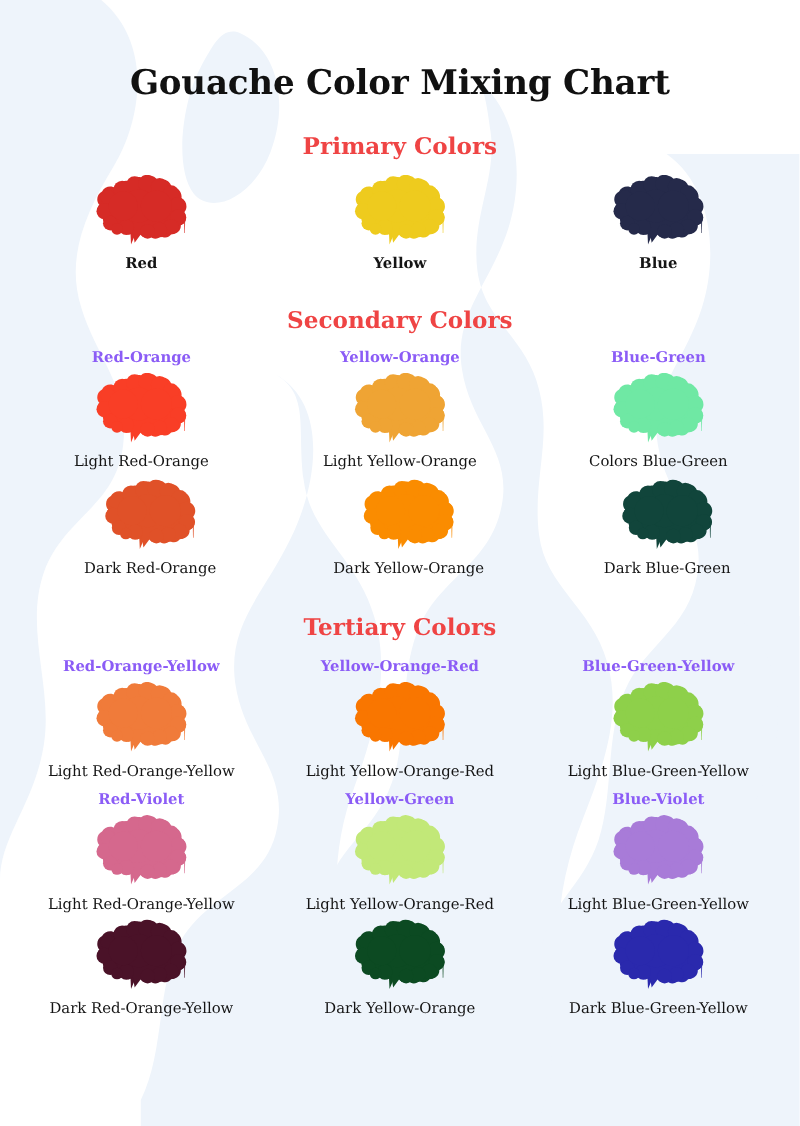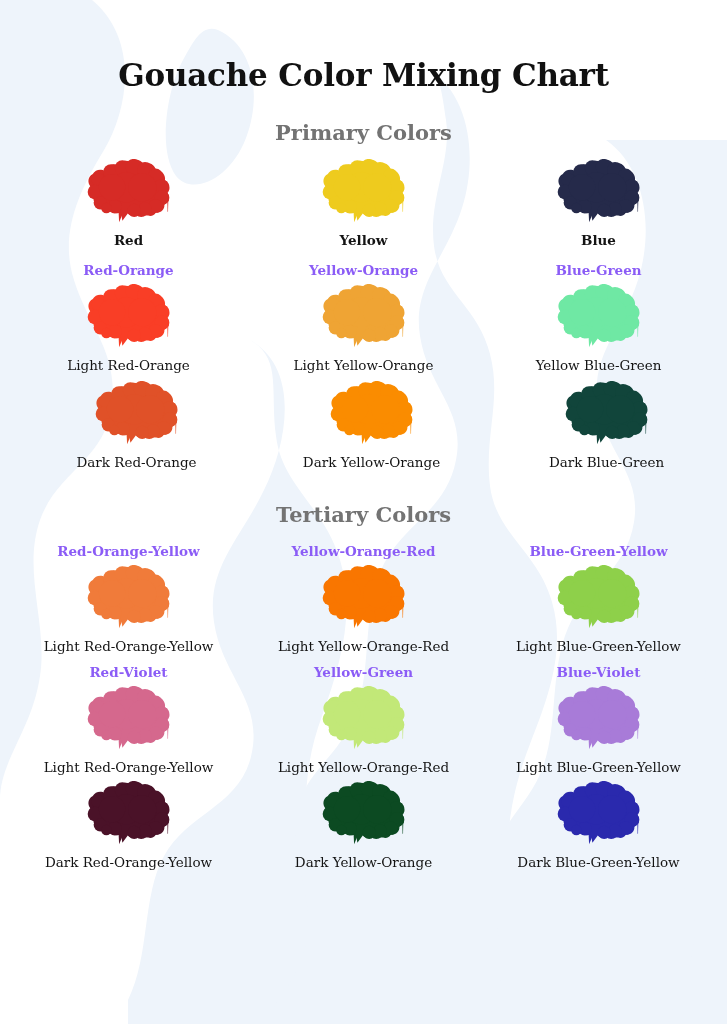--- a/index.html
+++ b/index.html
@@ -43,21 +43,21 @@
     letter-spacing: -0.2px;
     margin: 0;
     padding-top: 57px;
     font-family: "DejaVu Serif", "Liberation Serif", serif;
   }
 
   .section-heading {
     text-align: center;
     font-size: 21px;
     font-weight: 700;
-    color: #737373;
+    color: #ef4444;
     margin: 0;
     font-family: "DejaVu Serif", "Liberation Serif", serif;
   }
   .section-primary   { padding-top: 27px; }
   .section-secondary { padding-top: 30px; }
   .section-tertiary  { padding-top: 32px; }
 
   .swatch-row {
     display: flex;
     justify-content: center;
@@ -228,20 +228,21 @@
                 <circle cx="62" cy="30" r="15"></circle>
                 <circle cx="30" cy="30" r="14"></circle>
                 <path d="M88.5,40 L89.8,40 L89.4,56 L88.8,56 Z" opacity="0.85"></path>
               </g>
             </svg>
           </div>
           <div class="swatch-caption bold-cap">Blue</div>
         </div>
       </div>
 
+    <h2 class="section-heading section-secondary">Secondary Colors</h2>
     <div class="swatch-row row-secondary-light">
         <div class="swatch-cell">
           <div class="swatch-toplabel">Red-Orange</div>
           <div class="blob-wrap">
             <svg viewBox="0 0 96 70" width="96" height="66">
               <g fill="#f93e26">
                 <path d="M36.5,46 L48,46 L44,52 L37.5,67 Z"></path>
                 <path d="M22.5,12.8 C24.6,7.4 31.0,4.2 36.4,6.4 C38.6,2.1 45.0,0.6 49.3,3.3 C53.2,-0.6 60.3,0.3 63.0,5.1 C68.6,2.4 75.4,5.6 76.6,11.6 C82.6,11.4 87.2,16.8 86.1,22.6 C91.2,24.9 92.6,31.9 88.8,36.0 C91.9,40.2 90.2,46.6 85.5,48.6 C86.0,53.6 81.4,57.8 76.5,56.8 C74.7,60.6 69.5,61.6 66.3,58.9 C63.8,62.4 58.4,62.4 55.7,59.2 C52.8,61.1 48.9,60.4 46.7,57.7 L41.0,65.4 L39.4,55.9 C36.2,58.8 31.1,57.7 29.2,53.8 C25.2,56.3 19.8,54.0 18.8,49.4 C14.0,49.9 9.8,45.8 10.3,41.0 C5.6,39.2 3.9,32.9 7.0,28.9 C3.4,24.9 4.7,18.2 9.6,15.9 C12.1,11.3 18.1,9.9 22.5,12.8 Z"></path>
                 <circle cx="15.5" cy="22" r="7.2"></circle>
                 <circle cx="12" cy="35" r="7.8"></circle>
@@ -320,21 +321,21 @@
                 <circle cx="53.5" cy="54.5" r="7"></circle>
                 <circle cx="33" cy="50.5" r="7.4"></circle>
                 <circle cx="24" cy="52" r="5.6"></circle>
                 <circle cx="45" cy="30" r="16"></circle>
                 <circle cx="62" cy="30" r="15"></circle>
                 <circle cx="30" cy="30" r="14"></circle>
                 <path d="M88.5,40 L89.8,40 L89.4,56 L88.8,56 Z" opacity="0.85"></path>
               </g>
             </svg>
           </div>
-          <div class="swatch-caption">Yellow Blue-Green</div>
+          <div class="swatch-caption">Colors Blue-Green</div>
         </div>
       </div>
     <div class="swatch-row row-secondary-dark">
         <div class="swatch-cell">
           <div class="blob-wrap">
             <svg viewBox="0 0 96 70" width="96" height="66">
               <g fill="#e05128">
                 <path d="M36.5,46 L48,46 L44,52 L37.5,67 Z"></path>
                 <path d="M22.5,12.8 C24.6,7.4 31.0,4.2 36.4,6.4 C38.6,2.1 45.0,0.6 49.3,3.3 C53.2,-0.6 60.3,0.3 63.0,5.1 C68.6,2.4 75.4,5.6 76.6,11.6 C82.6,11.4 87.2,16.8 86.1,22.6 C91.2,24.9 92.6,31.9 88.8,36.0 C91.9,40.2 90.2,46.6 85.5,48.6 C86.0,53.6 81.4,57.8 76.5,56.8 C74.7,60.6 69.5,61.6 66.3,58.9 C63.8,62.4 58.4,62.4 55.7,59.2 C52.8,61.1 48.9,60.4 46.7,57.7 L41.0,65.4 L39.4,55.9 C36.2,58.8 31.1,57.7 29.2,53.8 C25.2,56.3 19.8,54.0 18.8,49.4 C14.0,49.9 9.8,45.8 10.3,41.0 C5.6,39.2 3.9,32.9 7.0,28.9 C3.4,24.9 4.7,18.2 9.6,15.9 C12.1,11.3 18.1,9.9 22.5,12.8 Z"></path>
                 <circle cx="15.5" cy="22" r="7.2"></circle>

